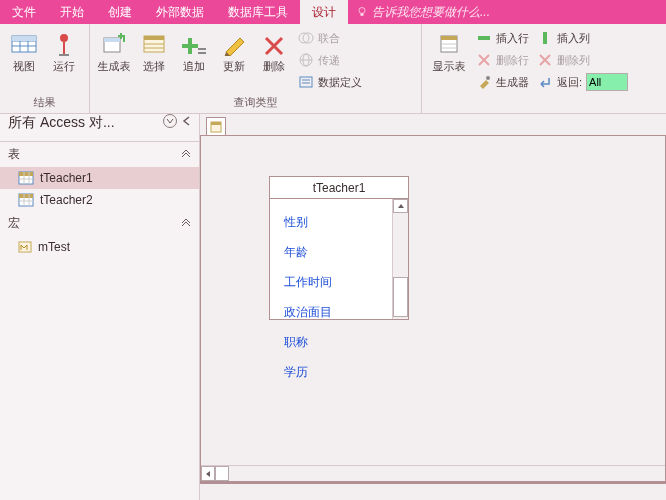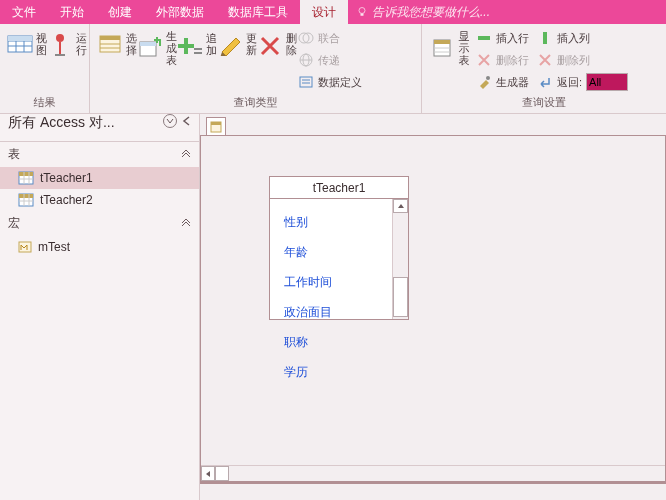--- a/index.html
+++ b/index.html
@@ -10,29 +10,29 @@
 .menu-tab { padding: 0 12px; height: 24px; line-height: 24px; cursor: pointer; }
 .menu-tab.active { background: #f3eef0; color: #a6202e; }
 .tell-me { display: flex; align-items: center; gap: 4px; padding: 0 8px; opacity: 0.85; font-style: italic; }
 .bulb-icon { width: 12px; height: 12px; }
 
 
 .ribbon { height: 90px; background: #f3eef0; border-bottom: 1px solid #d9c9cc; display: flex; }
 .ribbon-group { border-right: 1px solid #d9c9cc; display: flex; flex-direction: column; padding: 2px 4px 0 4px; }
 .ribbon-row { display: flex; flex: 1; align-items: flex-start; }
 .ribbon-label { text-align: center; font-size: 11px; color: #6b5a5d; height: 18px; line-height: 14px; }
-.big-btn { width: 40px; display: flex; flex-direction: row; align-items: center; gap: 2px; padding: 4px 2px; cursor: pointer; }
+.big-btn { width: 40px; display: flex; flex-direction: column; align-items: center; gap: 2px; padding: 4px 2px; cursor: pointer; }
 .big-btn .ico { width: 28px; height: 28px; display: flex; align-items: center; justify-content: center; }
 .big-btn span { font-size: 11px; color: #4a3c3e; text-align: center; line-height: 12px; }
 .small-list { display: flex; flex-direction: column; gap: 2px; padding: 2px 4px; }
 .small-item { display: flex; align-items: center; gap: 4px; font-size: 11px; color: #4a3c3e; cursor: pointer; height: 20px; }
 .small-item .sico { width: 16px; height: 16px; display: flex; align-items: center; justify-content: center; }
 .disabled { opacity: 0.45; }
 .return-box { display: flex; align-items: center; }
-.return-select { width: 42px; height: 18px; border: 1px solid #b8a9ac; background: #be185d; font-size: 11px; padding: 0 2px; }
+.return-select { width: 42px; height: 18px; border: 1px solid #b8a9ac; background: #86efac; font-size: 11px; padding: 0 2px; }
 
 
 .main { display: flex; height: 386px; }
 
 
 .nav-pane { width: 200px; border-right: 1px solid #d9c9cc; background: #f7f2f3; display: flex; flex-direction: column; }
 .nav-header { height: 28px; display: flex; align-items: flex-start; justify-content: space-between; padding: 0 6px 0 8px; border-bottom: 1px solid #d9c9cc; }
 .nav-title { font-size: 14px; color: #3a2d2f; }
 .nav-header-icons { display: flex; gap: 4px; align-items: center; }
 .nav-circle { width: 14px; height: 14px; border: 1px solid #8a7a7d; border-radius: 50%; display: flex; align-items: center; justify-content: center; }
@@ -110,42 +110,42 @@
       </div>
     </div>
     <div class="ribbon-label">结果</div>
   </div>
 
   <div class="ribbon-group" style="width:332px">
     <div class="ribbon-row">
       <div class="big-btn">
         <span class="ico">
             <svg width="28" height="24" viewBox="0 0 28 24">
+              <rect x="4" y="6" width="16" height="14" fill="#fff" stroke="#888"></rect>
+              <rect x="4" y="6" width="16" height="4" fill="#c9dcef"></rect>
+              <path d="M18 4 L24 4 L24 10" fill="none" stroke="#5cb85c" stroke-width="2"></path>
+              <path d="M21 1 L21 7" stroke="#5cb85c" stroke-width="2"></path>
+            </svg>
+          </span>
+        <span>生成表</span>
+      </div>
+      <div class="big-btn">
+        <span class="ico">
+            <svg width="28" height="24" viewBox="0 0 28 24">
               <rect x="4" y="4" width="20" height="16" fill="#fcf4e0" stroke="#c4a858"></rect>
               <rect x="4" y="4" width="20" height="4" fill="#c4a858"></rect>
               <line x1="4" y1="12" x2="24" y2="12" stroke="#c4a858"></line>
               <line x1="4" y1="16" x2="24" y2="16" stroke="#c4a858"></line>
             </svg>
           </span>
         <span>选择</span>
       </div>
       <div class="big-btn">
         <span class="ico">
             <svg width="28" height="24" viewBox="0 0 28 24">
-              <rect x="4" y="6" width="16" height="14" fill="#fff" stroke="#888"></rect>
-              <rect x="4" y="6" width="16" height="4" fill="#c9dcef"></rect>
-              <path d="M18 4 L24 4 L24 10" fill="none" stroke="#5cb85c" stroke-width="2"></path>
-              <path d="M21 1 L21 7" stroke="#5cb85c" stroke-width="2"></path>
-            </svg>
-          </span>
-        <span>生成表</span>
-      </div>
-      <div class="big-btn">
-        <span class="ico">
-            <svg width="28" height="24" viewBox="0 0 28 24">
               <rect x="8" y="6" width="4" height="16" fill="#5cb85c"></rect>
               <rect x="2" y="12" width="16" height="4" fill="#5cb85c"></rect>
               <rect x="18" y="16" width="8" height="2" fill="#888"></rect>
               <rect x="18" y="20" width="8" height="2" fill="#888"></rect>
             </svg>
           </span>
         <span>追加</span>
       </div>
       <div class="big-btn">
         <span class="ico">
@@ -260,21 +260,20 @@
           <span class="sico">
               <svg width="16" height="16">
                 <path d="M12 4 L12 10 L4 10 M4 10 L7 7 M4 10 L7 13" fill="none" stroke="#5a8bc4" stroke-width="1.5"></path>
               </svg>
             </span>
           <span>返回:</span>
           <input class="return-select" value="All" style="">
         </div>
       </div>
     </div>
-    <div class="ribbon-label">查询设置</div>
   </div>
 </div>
 
 <div class="main">
 
   <div class="nav-pane">
     <div class="nav-header">
       <span class="nav-title">所有 Access 对...</span>
       <span class="nav-header-icons">
         <span class="nav-circle">

